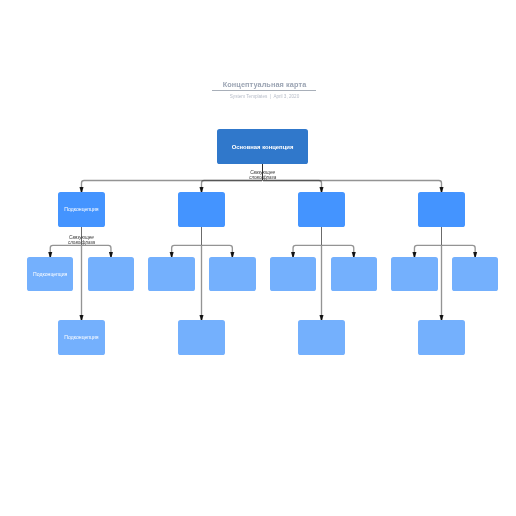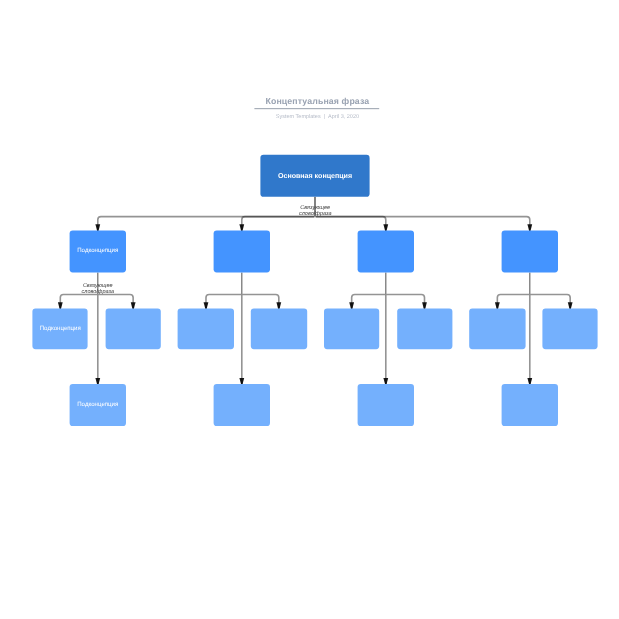--- a/index.html
+++ b/index.html
@@ -55,21 +55,21 @@
       <path d="M 319.5 314.9 L 323.5 314.9 L 321.5 322.6 Z" fill="rgba(0,0,0,0.9)"></path>
       <path d="M 441.5 227 L 441.5 245.4" fill="none" stroke="rgba(0,0,0,0.58)" stroke-width="1" stroke-linecap="butt"></path>
       <path d="M 441 245.4 L 417.05 245.4 Q 414.45 245.4 414.45 248 L 414.45 257" fill="none" stroke="rgba(0,0,0,0.42)" stroke-width="1.35" stroke-linecap="butt"></path>
       <path d="M 412.45 251.9 L 416.45 251.9 L 414.45 259.6 Z" fill="rgba(0,0,0,0.9)"></path>
       <path d="M 442 245.4 L 472.54999999999995 245.4 Q 475.15 245.4 475.15 248 L 475.15 257" fill="none" stroke="rgba(0,0,0,0.42)" stroke-width="1.35" stroke-linecap="butt"></path>
       <path d="M 473.15 251.9 L 477.15 251.9 L 475.15 259.6 Z" fill="rgba(0,0,0,0.9)"></path>
       <path d="M 441.5 245.4 L 441.5 320" fill="none" stroke="rgba(0,0,0,0.42)" stroke-width="1.35" stroke-linecap="butt"></path>
       <path d="M 439.5 314.9 L 443.5 314.9 L 441.5 322.6 Z" fill="rgba(0,0,0,0.9)"></path>
     </svg>
 
-  <div class="title">Концептуальная фраза</div>
+  <div class="title">Концептуальная карта</div>
   <div class="rule"></div>
   <div class="subtitle">
     <span>System Templates</span>
     <span>|</span>
     <span>April 3, 2020</span>
   </div>
 
   <div id="nodes">
     <div class="node root" style="left: 217px; top: 129px; width: 91px; height: 35px; background: rgb(48, 120, 203);">Основная концепция</div>
     <div class="node sub" style="left: 58px; top: 192px; width: 47px; height: 35px; background: rgb(68, 148, 255);">Подконцепция</div>

